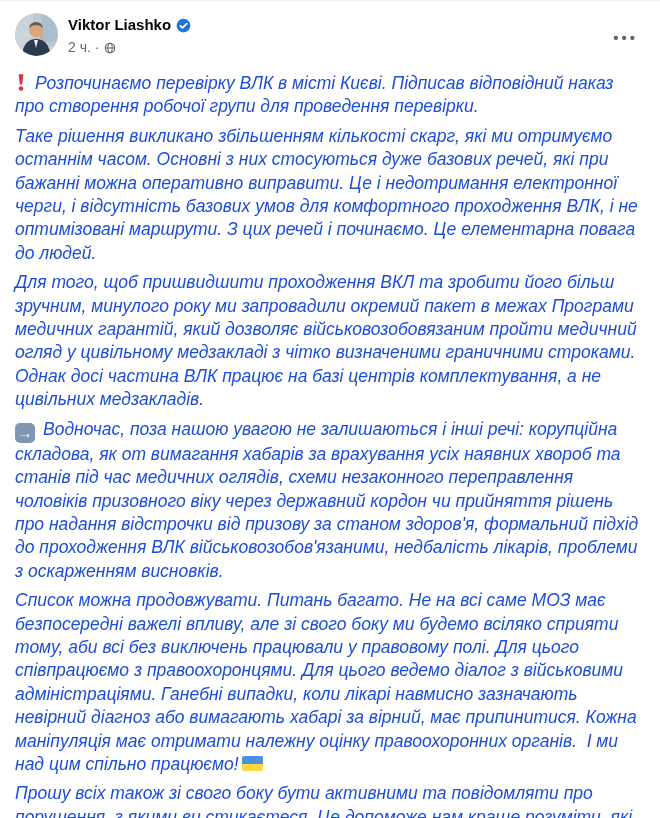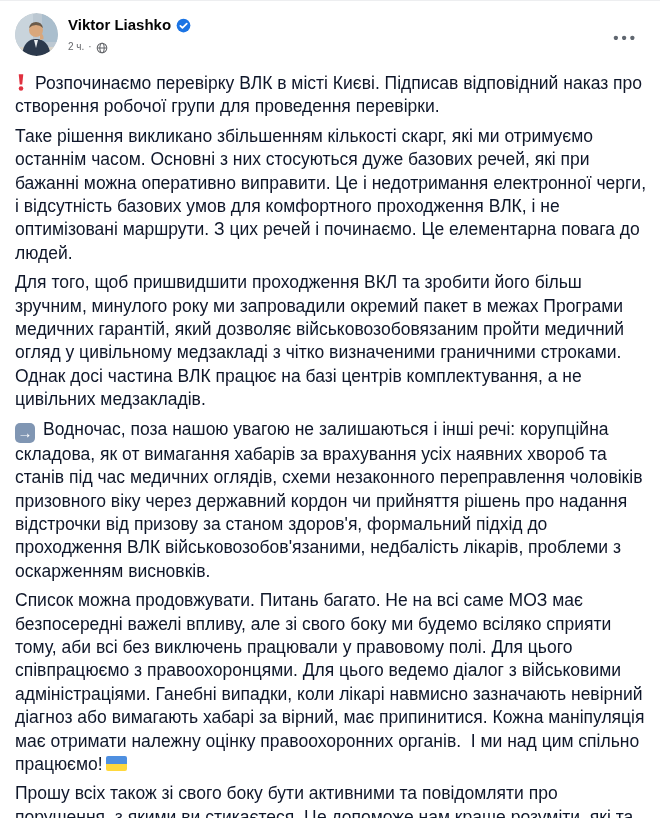--- a/index.html
+++ b/index.html
@@ -18,34 +18,34 @@
   .avatar {
     width:43px; height:43px; border-radius:50%; overflow:hidden; flex:none;
     cursor:pointer; box-shadow:0 0 0 1px rgba(0,0,0,0.07) inset;
   }
   .avatar svg { display:block; }
   .header-meta { margin-left:10px; flex:1 1 auto; min-width:0; }
   .name-row { display:flex; align-items:center; line-height:22px; margin-top:1px; }
   .author { font-weight:700; font-size:15px; color:#050505; cursor:pointer; }
   .verified { margin-left:5px; display:inline-flex; }
   .sub-row { display:flex; align-items:center; gap:4px; margin-top:3px;
-             font-size:10px; color:#65676b; line-height:16px; }
+             font-size:14px; color:#65676b; line-height:16px; }
   .sub-row .ts { cursor:pointer; }
   .sub-row .dot { color:#65676b; }
   .globe { display:inline-flex; margin-top:1px; }
   .more {
     flex:none; color:#606770; font-weight:700; font-size:15px; letter-spacing:3px;
     margin-top:12px; padding:4px 6px; border-radius:6px; cursor:pointer; user-select:none;
   }
 
   
   .post-body { padding:16px 14px 0 15px; font-size:17.5px; line-height:23.4px; color:#050505; }
   .post-body p { margin:0 0 6px 0; }
   .post-body p:last-child { margin-bottom:0; }
-  .ptext { color:#0f172a; }
+  .ptext { color:#1d4ed8;font-style:italic; }
 
   
   .em-excl { display:inline-block; width:12px; height:18px; margin-right:8px; vertical-align:-2px; }
   .em-excl svg { display:block; }
 
   
   .em-arrow {
     display:inline-block; width:20px; height:20px; border-radius:5px;
     background:#8096b3; color:#ffffff; font-weight:700; font-size:15px;
     line-height:20px; text-align:center; vertical-align:-3px; margin-right:8px;

